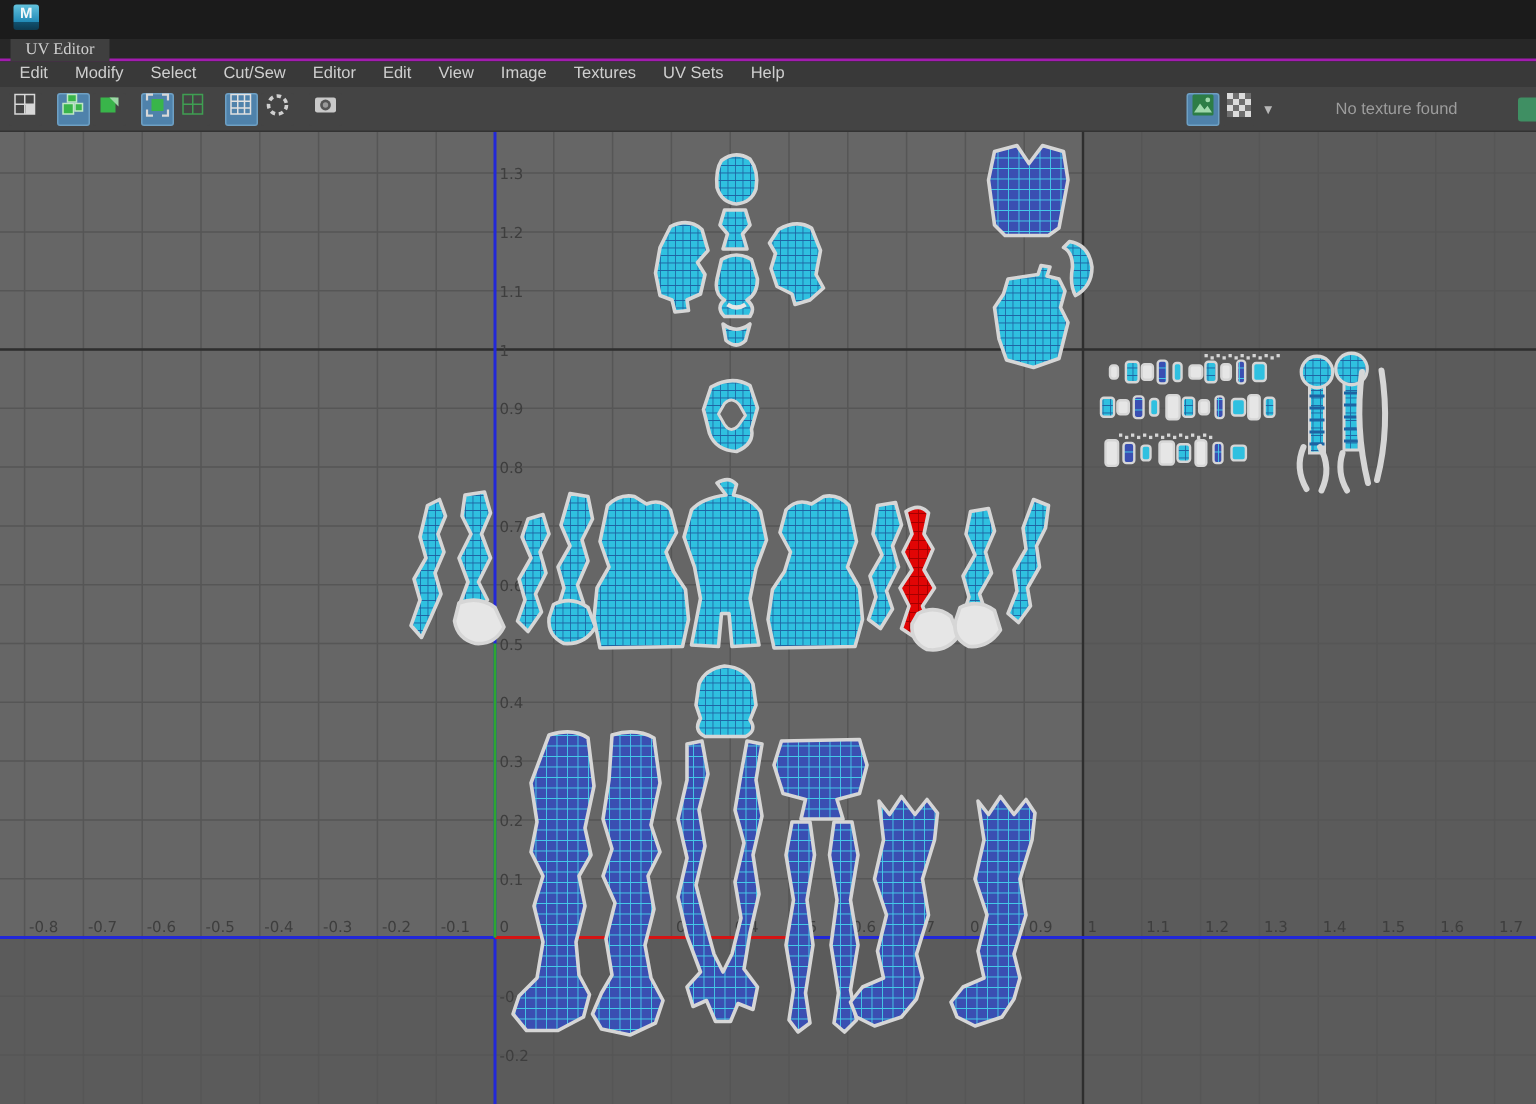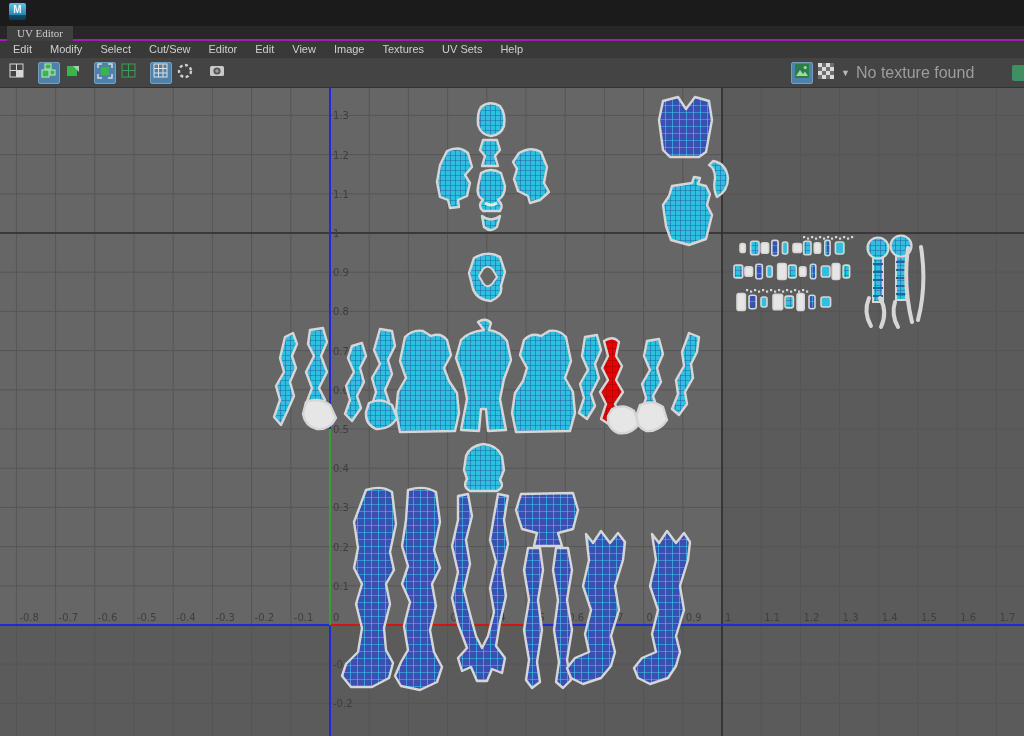--- a/index.html
+++ b/index.html
@@ -23,21 +23,21 @@
     background:#444444; border-bottom:1px solid #333; display:flex;
     align-items:center; padding-left:6px; }
   .tb-btn { width:22px; height:22px; margin-right:2px; border-radius:2px;
     background:#444444; display:flex; align-items:center; justify-content:center;
     border:1px solid transparent; }
   .tb-btn.active { background:#4f82ab; border-color:#6ea0c4; }
   .tb-sep { width:8px; height:22px; }
   .tb-right { margin-left:auto; display:flex; align-items:center;
     margin-right:0; }
   .tb-caret { color:#b8b8b8; font-size:9px; margin:0 6px 0 2px; }
-  .texture-status { color:#9d9d9d; font-size:16px; width:150px; }
+  .texture-status { color:#9d9d9d; font-size:11px; width:150px;text-align:center; }
   .edge-icon { width:12px; height:16px; background:#3f8f63; border-radius:2px 0 0 2px;
     margin-left:6px; }
   .canvas-wrap { position:absolute; left:0; top:88px; width:1024px; height:648px;
     background:#5b5b5b; }
   svg text { font-family:"DejaVu Sans", sans-serif; }
 </style>
 </head>
 <body>
 
 <div class="titlebar">

